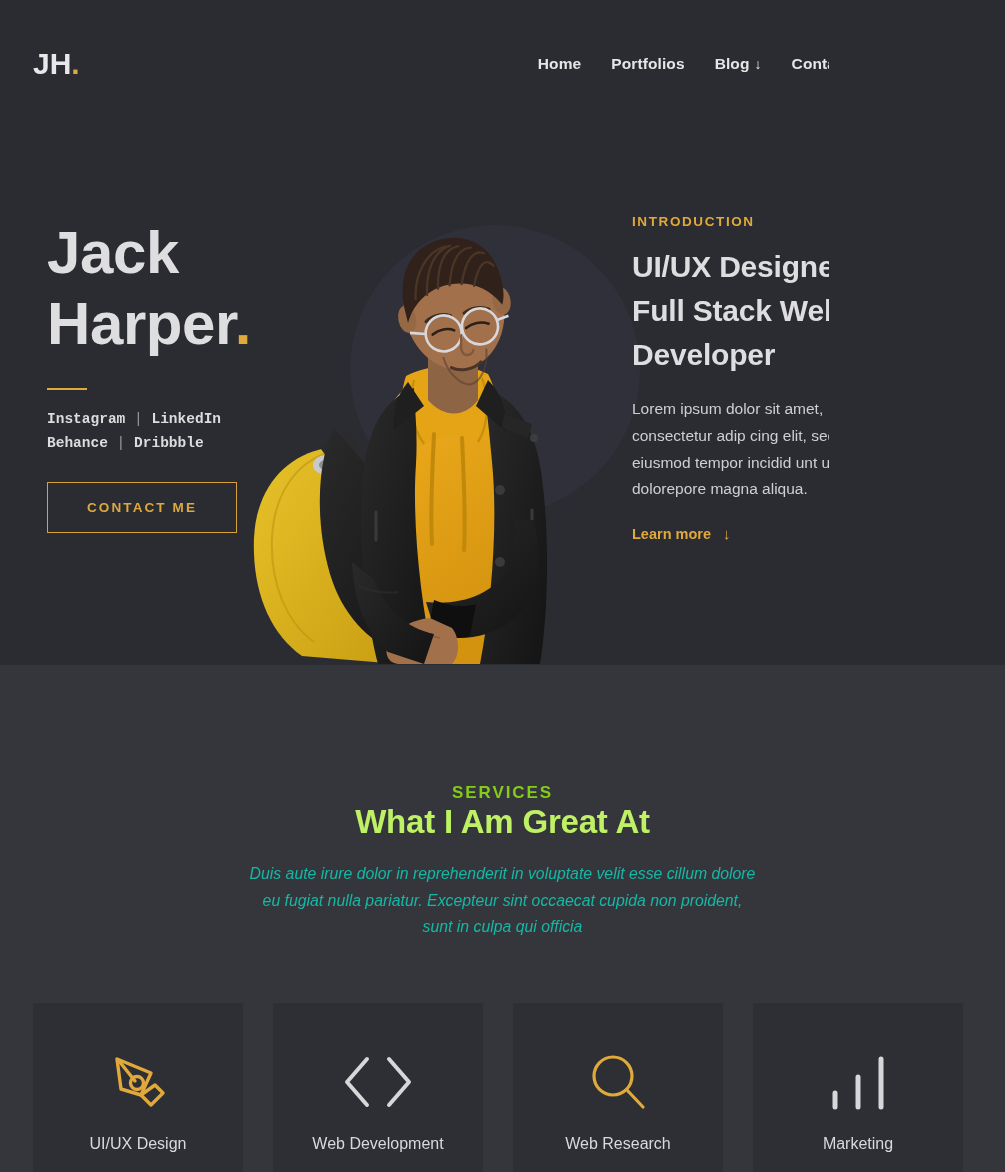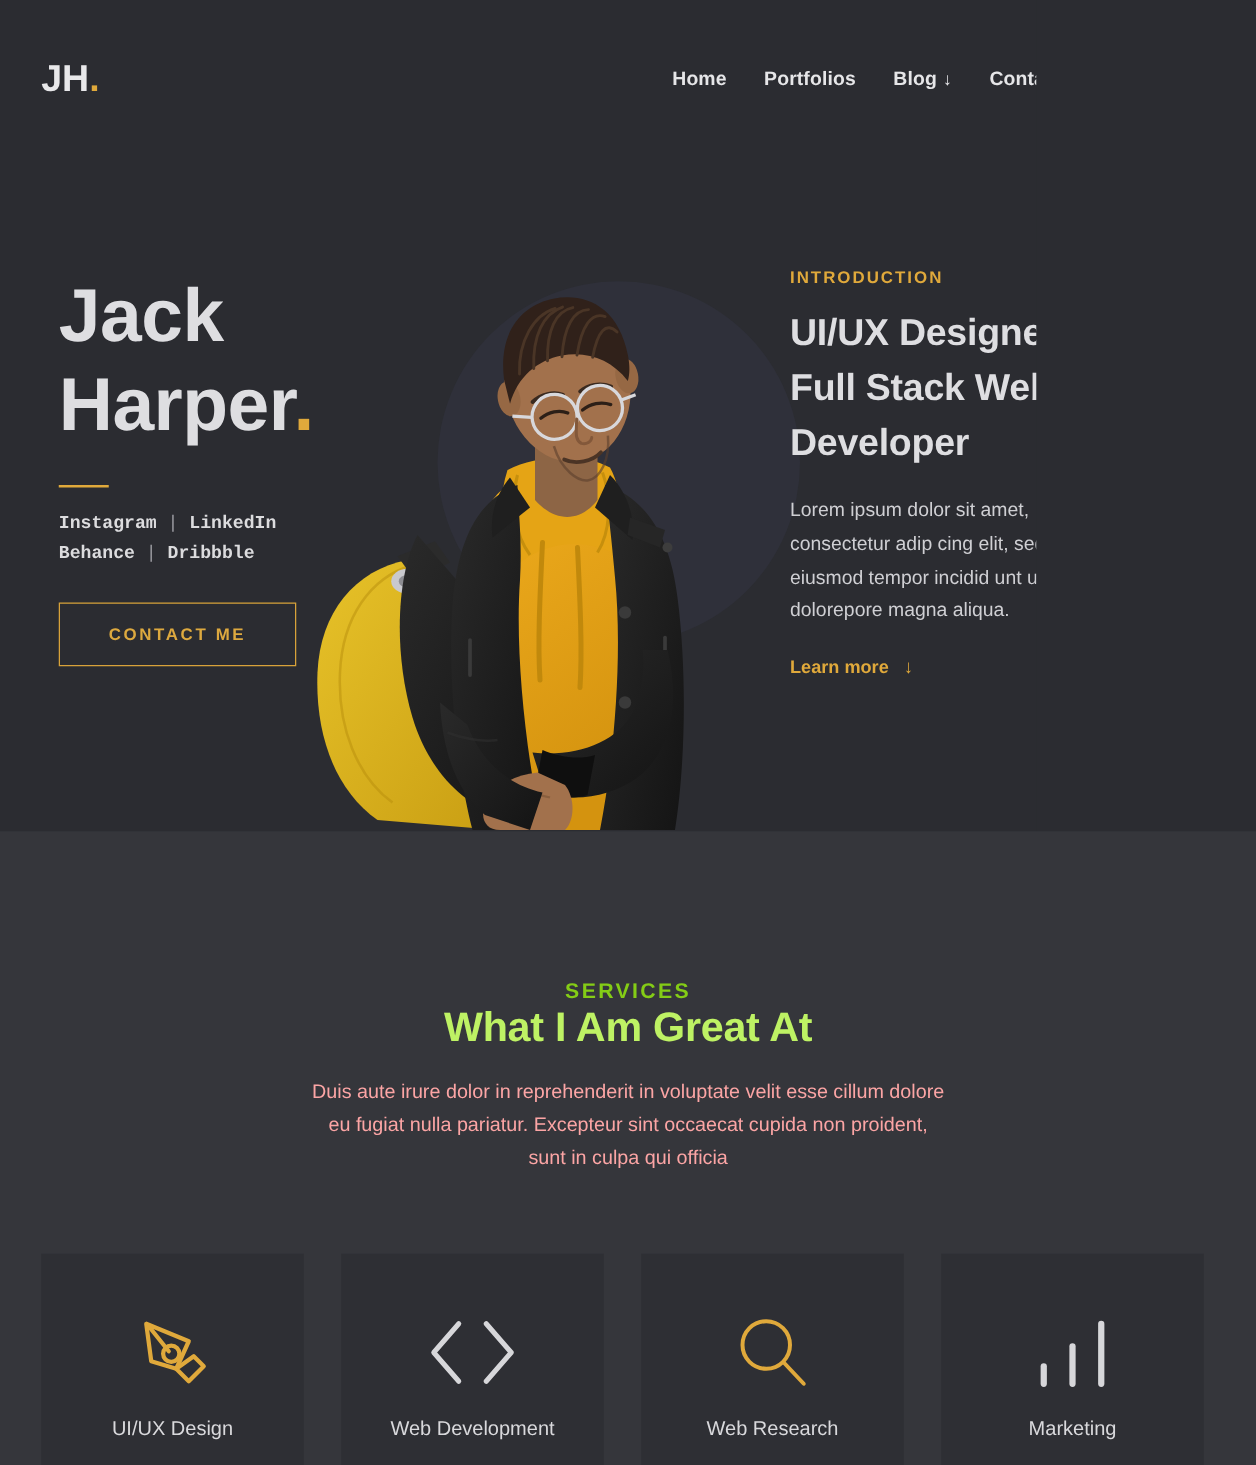--- a/index.html
+++ b/index.html
@@ -238,21 +238,22 @@
     font-size: 33px;
     font-weight: bold;
     color: #bef264;
     letter-spacing: -0.2px;
   }
   .services-desc {
     margin: 20px auto 0 auto;
     width: 510px;
     font-size: 15.8px;
     line-height: 1.68;
-    color: #fca5a5;
+    color: #14b8a6;
+    font-style: italic;
   }
 
   
   .cards {
     position: absolute;
     left: 33px;
     top: 1003px;
     width: 939px;
     display: flex;
     gap: 30px;

